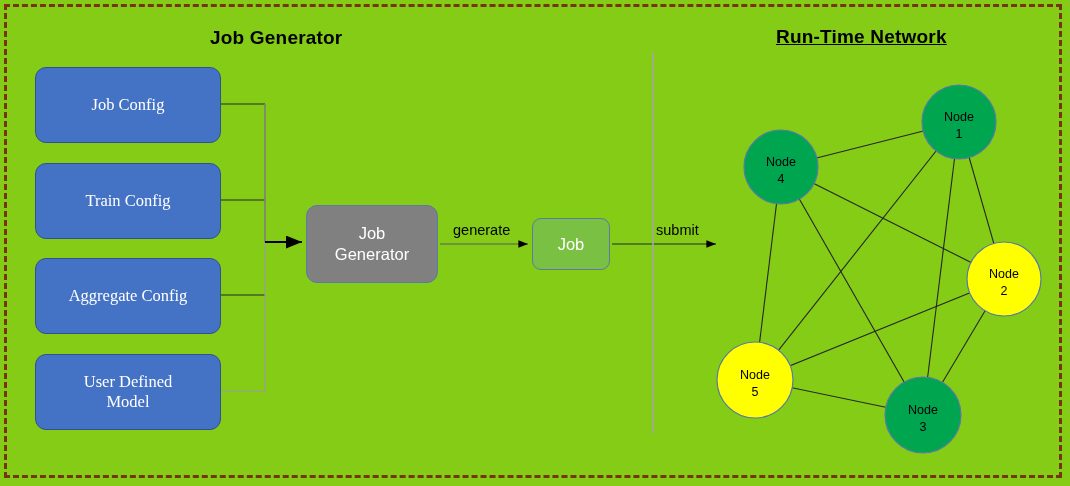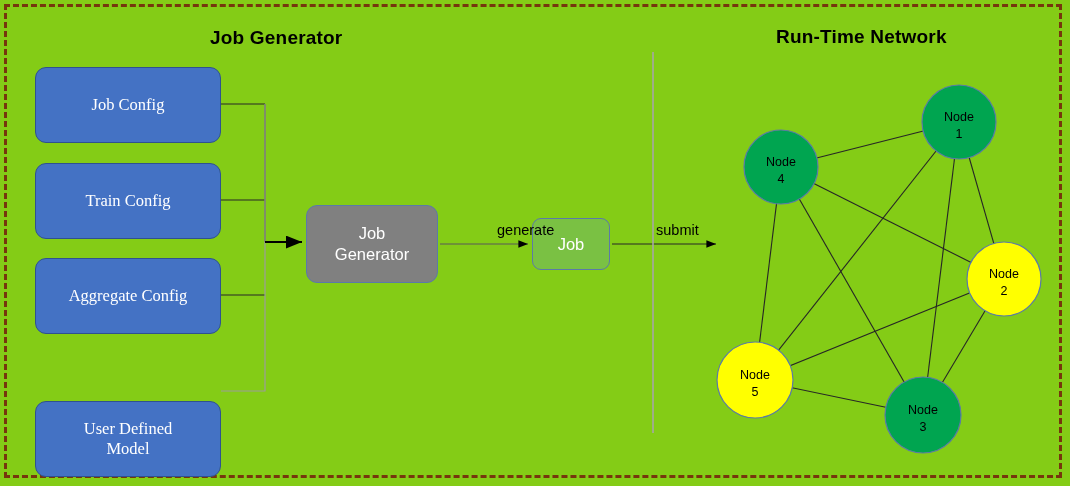--- a/index.html
+++ b/index.html
@@ -37,20 +37,21 @@
     letter-spacing: 0.2px;
     white-space: nowrap;
   }
   #title-job-generator {
     left: 210px;
     top: 27px;
   }
   #title-runtime-network {
     left: 776px;
     top: 26px;
+    text-decoration: underline;
   }
   
   .config-box {
     position: absolute;
     left: 35px;
     width: 186px;
     height: 76px;
     background: #4472C4;
     border: 1px solid #2F528F;
     border-radius: 11px;
@@ -60,21 +61,21 @@
     display: flex;
     align-items: center;
     justify-content: center;
     text-align: center;
     box-sizing: border-box;
     font-family: Liberation Serif, serif;
   }
   #box-job-config      { top: 67px; }
   #box-train-config    { top: 163px; }
   #box-aggregate-config{ top: 258px; }
-  #box-user-model      { top: 354px; margin-top: 47px; }
+  #box-user-model      { top: 354px; }
 
   
   #box-generator {
     position: absolute;
     left: 306px;
     top: 205px;
     width: 132px;
     height: 78px;
     background: #808080;
     border: 1px solid #5B7AA8;
@@ -105,21 +106,21 @@
     justify-content: center;
     box-sizing: border-box;
   }
   
   .edge-label {
     position: absolute;
     font-size: 14.5px;
     color: #000000;
     white-space: nowrap;
   }
-  #label-generate { left: 453px; top: 222px; margin-left: 44px; }
+  #label-generate { left: 453px; top: 222px; }
   #label-submit   { left: 656px; top: 222px; }
 
   
   svg.overlay {
     position: absolute;
     left: 0;
     top: 0;
     width: 1070px;
     height: 486px;
     pointer-events: none;

